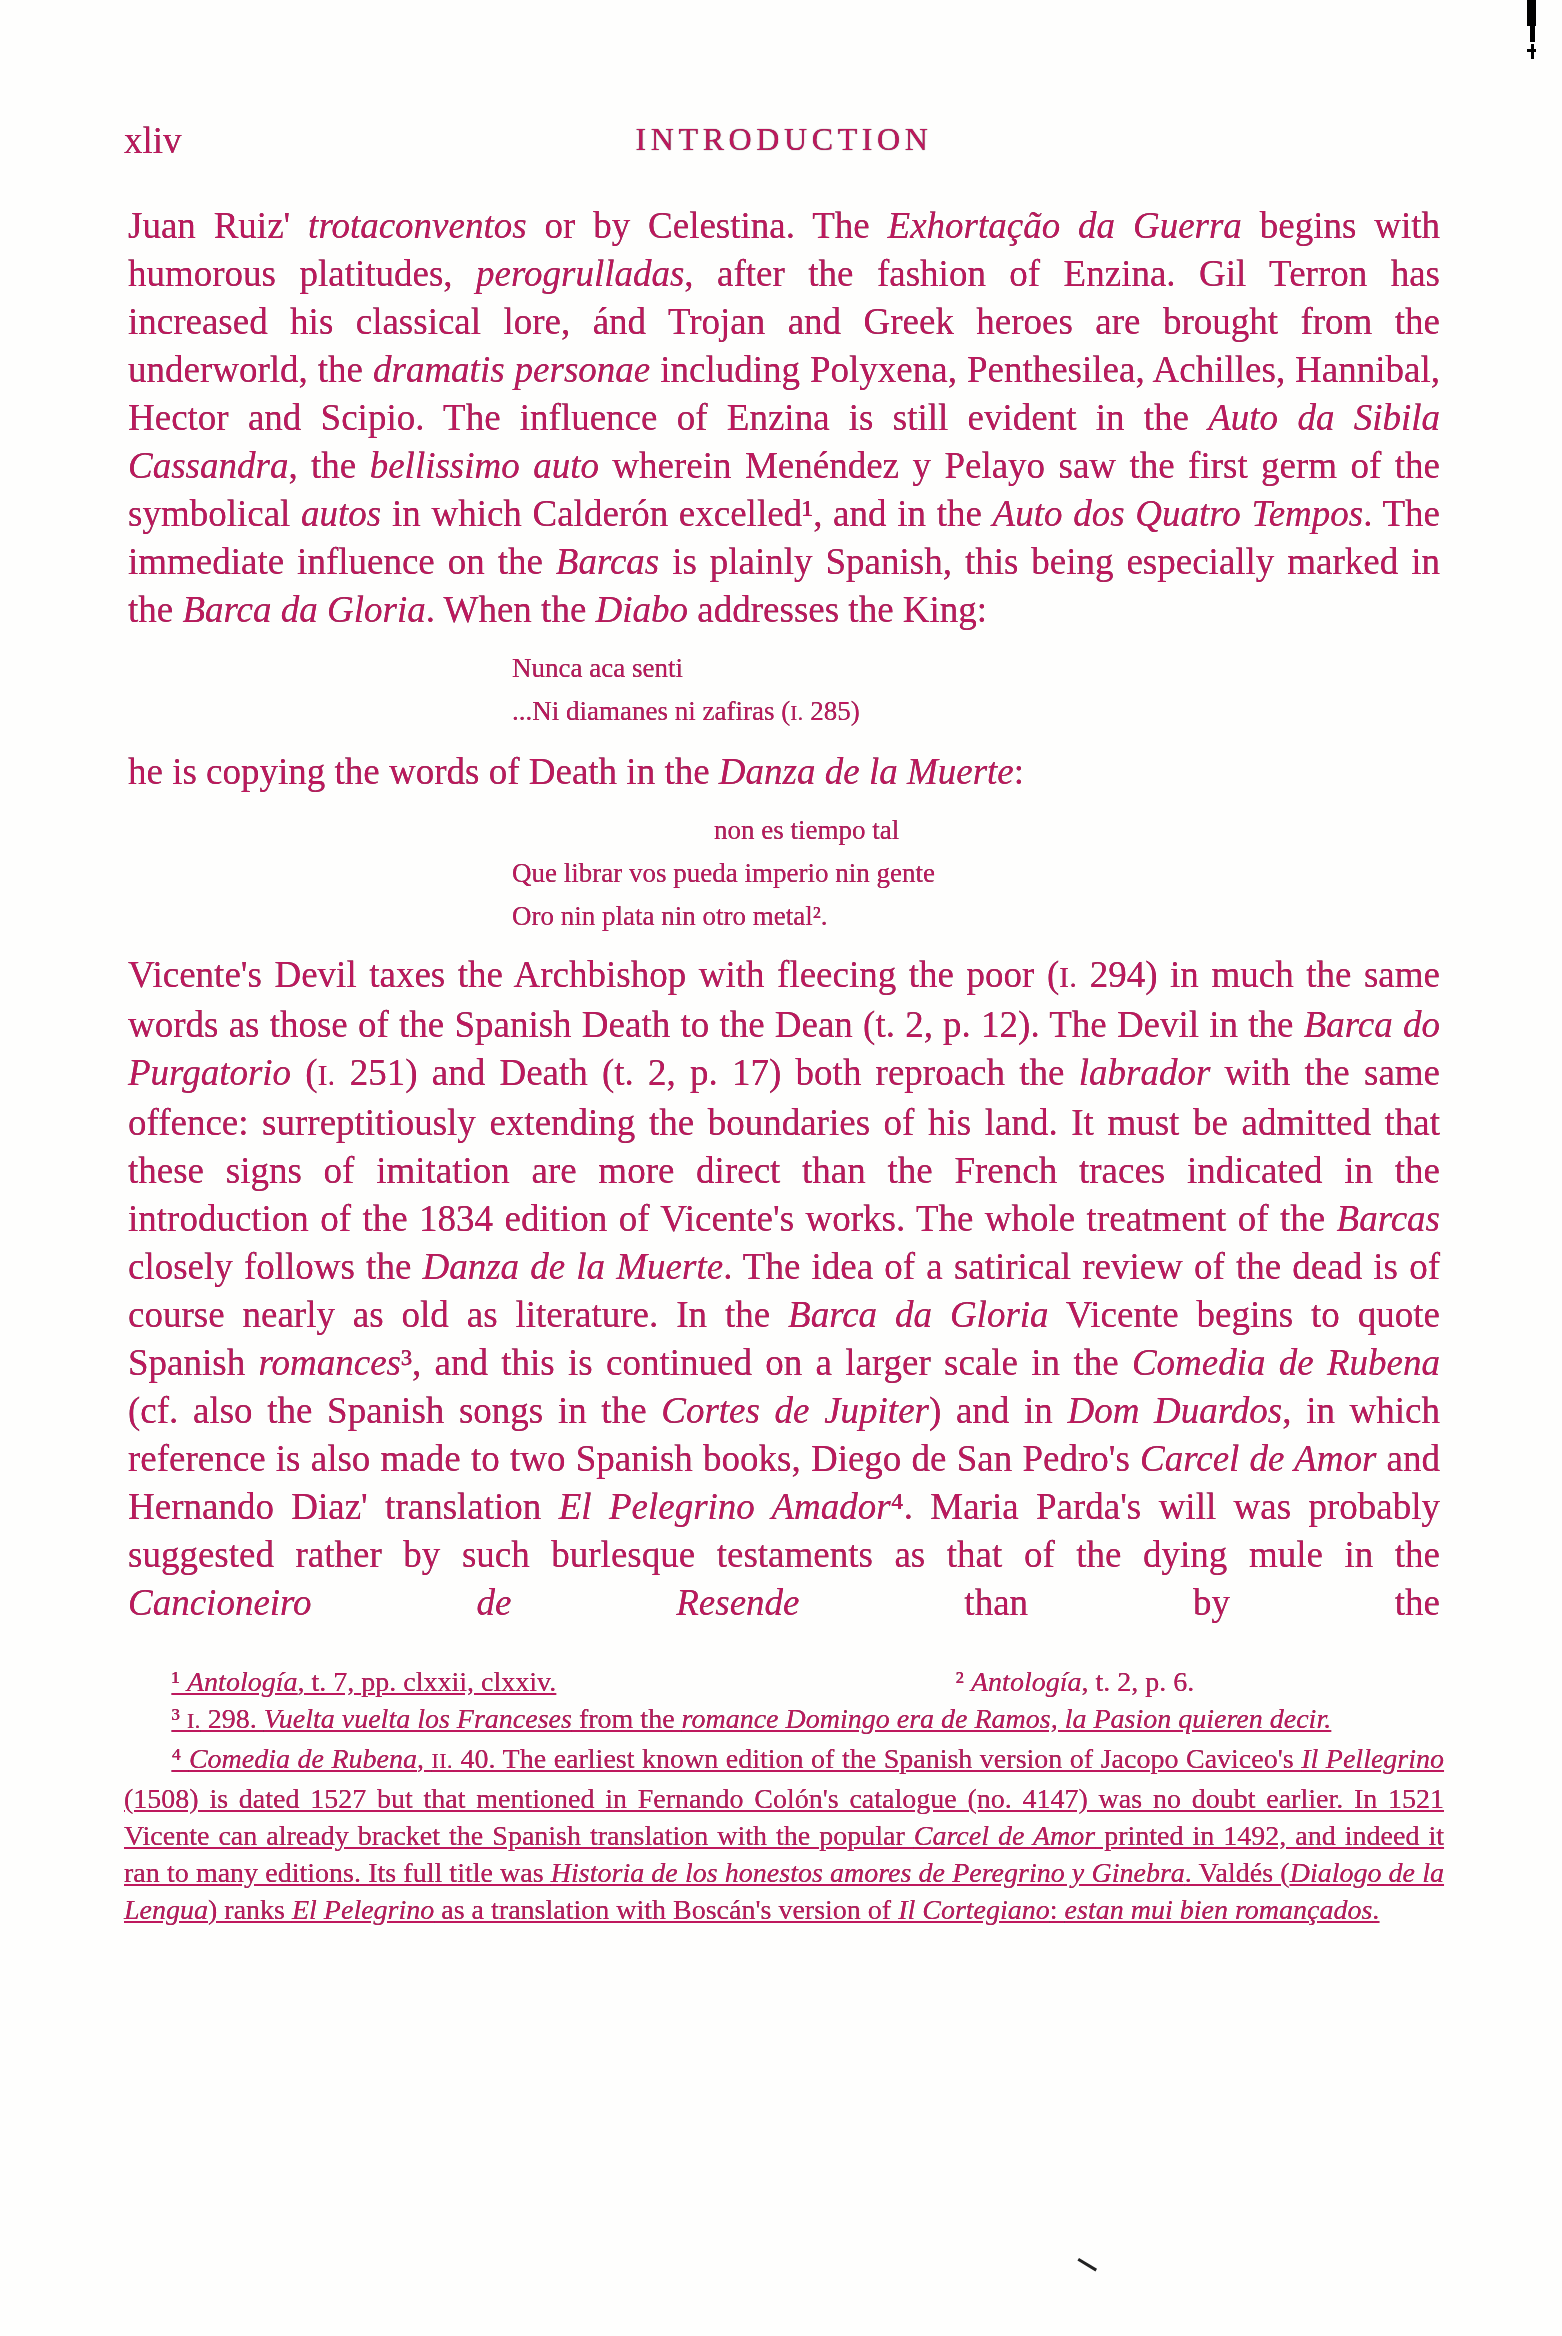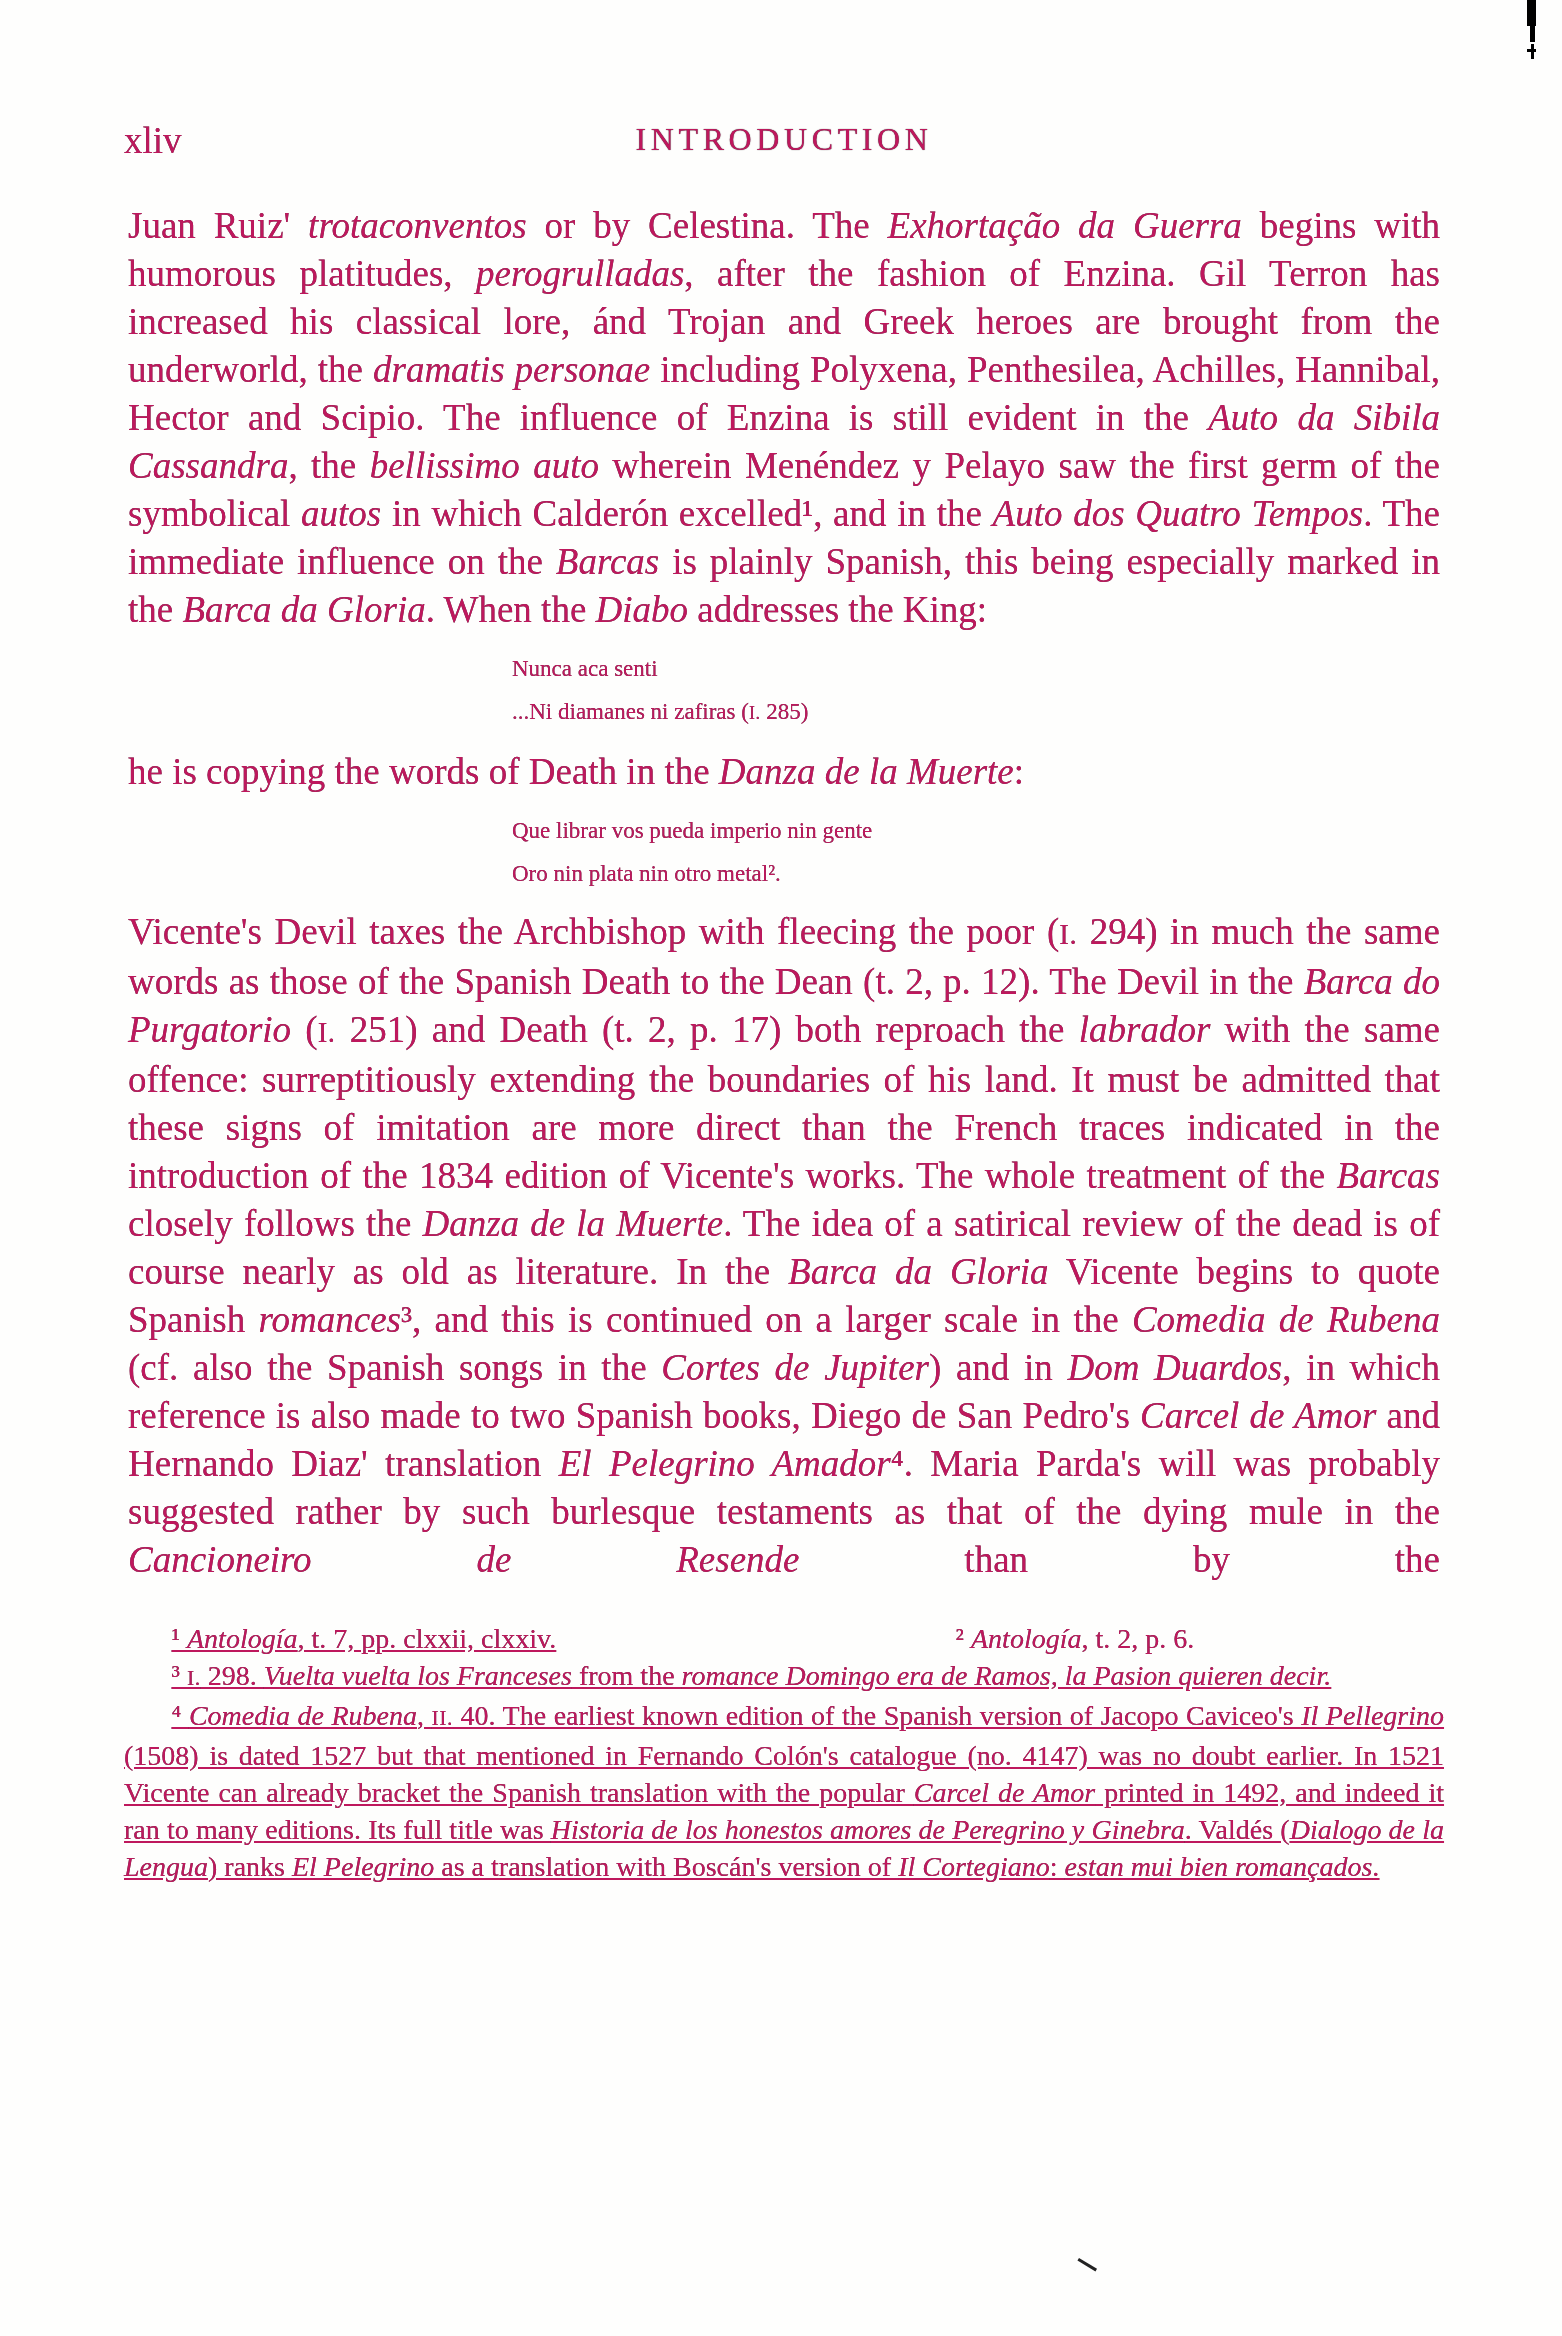--- a/index.html
+++ b/index.html
@@ -40,21 +40,21 @@
   .bodytext { margin-top: 35px; }
   .para {
     margin: 4px;
     font-size: 37px;
     line-height: 48px;
     text-align: justify;
   }
   .para-cont { text-align-last: justify; }
   .verse {
     margin: 13px 0 13px 388px;
-    font-size: 23px;
+    font-size: 27px;
     line-height: 43px;
   }
   .vline { white-space: pre; }
   .vindent { margin-left: 202px; }
   .footnotes {
     margin-top: 36px;
     font-size: 28px;
     line-height: 37px;
     text-decoration: underline;
   }
@@ -108,20 +108,21 @@
       <p class="para"><span>Juan Ruiz' </span><i>trotaconventos</i><span> or by Celestina. The </span><i>Exhortação da Guerra</i><span> begins with humorous platitudes, </span><i>perogrulladas</i><span>, after the fashion of Enzina. Gil Terron has increased his classical lore, ánd Trojan and Greek heroes are brought from the underworld, the </span><i>dramatis personae</i><span> including Polyxena, Penthesilea, Achilles, Hannibal, Hector and Scipio. The influence of Enzina is still evident in the </span><i>Auto da Sibila Cassandra</i><span>, the </span><i>bellissimo auto</i><span> wherein Menéndez y Pelayo saw the first germ of the symbolical </span><i>autos</i><span> in which Calderón excelled¹, and in the </span><i>Auto dos Quatro Tempos</i><span>. The immediate influence on the </span><i>Barcas</i><span> is plainly Spanish, this being especially marked in the </span><i>Barca da Gloria</i><span>. When the </span><i>Diabo</i><span> addresses the King:</span></p>
 
       <div class="verse">
           <div class="vline"><span>Nunca aca senti</span></div>
           <div class="vline"><span>...Ni diamanes ni zafiras (</span><span class="sc">I.</span><span> 285)</span></div>
         </div>
 
       <p class="para"><span>he is copying the words of Death in the </span><i>Danza de la Muerte</i><span>:</span></p>
 
       <div class="verse">
+          <div class="vline vindent"><span>non es tiempo tal</span></div>
           <div class="vline"><span>Que librar vos pueda imperio nin gente</span></div>
           <div class="vline"><span>Oro nin plata nin otro metal².</span></div>
         </div>
 
       <p class="para para-cont"><span>Vicente's Devil taxes the Archbishop with fleecing the poor (</span><span class="sc">I.</span><span> 294) in much the same words as those of the Spanish Death to the Dean (t. 2, p. 12). The Devil in the </span><i>Barca do Purgatorio</i><span> (</span><span class="sc">I.</span><span> 251) and Death (t. 2, p. 17) both reproach the </span><i>labrador</i><span> with the same offence: surreptitiously extending the boundaries of his land. It must be admitted that these signs of imitation are more direct than the French traces indicated in the introduction of the 1834 edition of Vicente's works. The whole treatment of the </span><i>Barcas</i><span> closely follows the </span><i>Danza de la Muerte</i><span>. The idea of a satirical review of the dead is of course nearly as old as literature. In the </span><i>Barca da Gloria</i><span> Vicente begins to quote Spanish </span><i>romances</i><span>³, and this is continued on a larger scale in the </span><i>Comedia de Rubena</i><span> (cf. also the Spanish songs in the </span><i>Cortes de Jupiter</i><span>) and in </span><i>Dom Duardos</i><span>, in which reference is also made to two Spanish books, Diego de San Pedro's </span><i>Carcel de Amor</i><span> and Hernando Diaz' translation </span><i>El Pelegrino Amador</i><span>⁴. Maria Parda's will was probably suggested rather by such burlesque testaments as that of the dying mule in the </span><i>Cancioneiro de Resende</i><span> than by the</span></p>
 
       <div class="footnotes">
         <div class="fnrow">
           <span><span>¹ </span><i>Antología</i><span>, t. 7, pp. clxxii, clxxiv.</span></span>
           <span class="fn2"><span>² </span><i>Antología</i><span>, t. 2, p. 6.</span></span>

